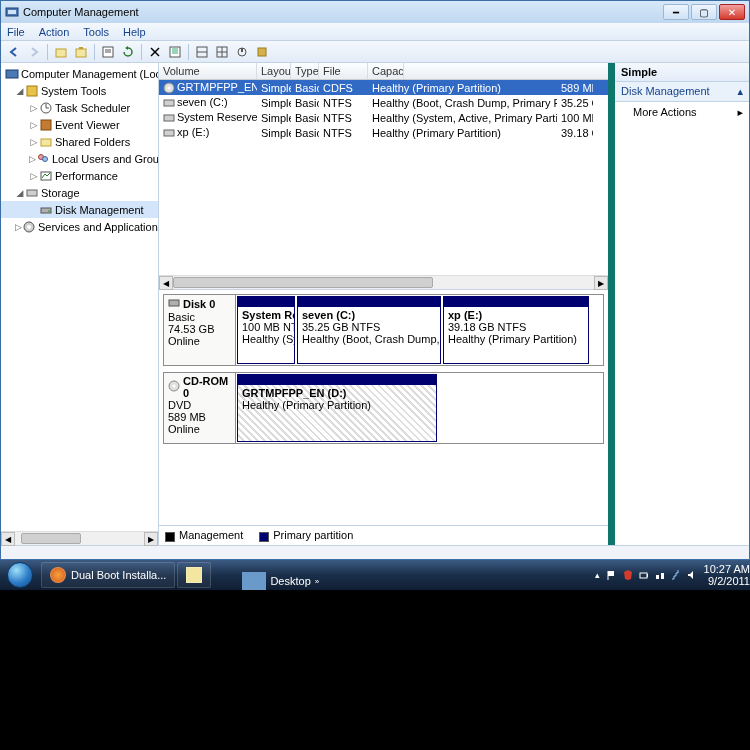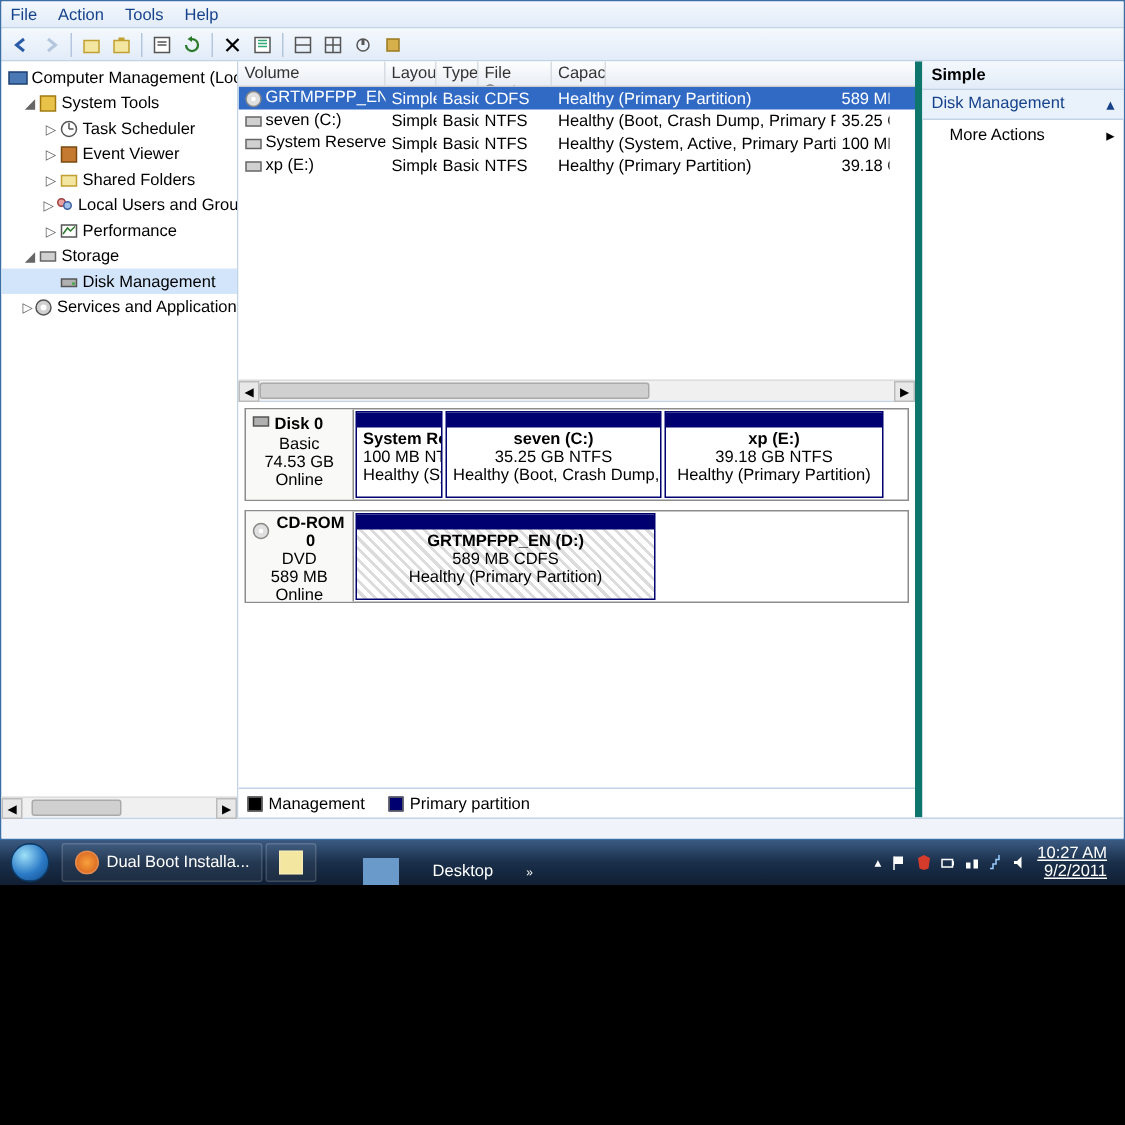--- a/index.html
+++ b/index.html
@@ -26,67 +26,81 @@
   .tree { flex:1; overflow:hidden; padding:2px 0;}
   .treeitem { display:flex; align-items:center; height:17px; white-space:nowrap; padding-left:4px;}
   .treeitem .exp { width:10px; text-align:center; color:#666; font-size:9px;}
   .treeitem .ticon { width:14px; height:14px; display:inline-block; margin-right:2px;}
   .treeitem.selected { background:#d3e5fa;}
   .hscroll { height:14px; border-top:1px solid #ddd; background:#f0f0f0; position:relative;}
   .hscroll .thumb{ position:absolute; left:20px; top:1px; width:60px; height:11px; background:#d0d0d0; border:1px solid #aaa; border-radius:2px;}
   .hscroll .arr { position:absolute; top:0; width:14px; height:14px; background:#e8e8e8; border:1px solid #bbb; display:flex; align-items:center; justify-content:center; font-size:8px;}
   .hscroll .arr.l{left:0;} .hscroll .arr.r{right:0;}
   
-  .centerpane { flex:1; display:flex; flex-direction:column; border-right:5px solid #0f766e; min-width:0;}
+  .centerpane { flex:1; display:flex; flex-direction:column; border-right:7px solid #0f766e; min-width:0;}
   .listhdr { height:17px; background:linear-gradient(to bottom,#fdfefe,#e9eef5); display:flex; border-bottom:1px solid #ccc;}
   .listhdr .col { border-right:1px solid #d8dde4; padding:2px 4px; color:#333; overflow:hidden;}
   .listarea { height:195px; overflow:hidden; background:#fff;}
   .listrow { display:flex; height:15px; align-items:center;}
   .listrow .cell { padding:0 4px; overflow:hidden; white-space:nowrap;}
   .listrow.selected { background:#316ac5; color:#fff;}
   .lsicon { width:12px; height:12px; display:inline-block; vertical-align:middle; margin-right:2px;}
   
   .graphpane { flex:1; background:#fff; border-top:1px solid #c3d3e6; padding:4px; display:flex; flex-direction:column; gap:6px;}
-  .diskblock { border:1px solid #8c8c8c; display:flex; height:62px;text-align:center;}
+  .diskblock { border:1px solid #8c8c8c; display:flex; height:72px;}
   .diskinfo { width:72px; background:#f9f9f7; border-right:1px solid #8c8c8c; padding:2px 4px; font-size:10.5px;}
   .diskinfo .hdr { display:flex; align-items:center; gap:3px; font-weight:bold;}
   .diskpart { border:1px solid #000070; margin:1px; display:flex; flex-direction:column;}
   .diskpart .phdr { height:10px; background:#000070;}
   .diskpart .pbody { flex:1; padding:2px 4px; font-size:10.5px; line-height:12px; overflow:hidden; white-space:nowrap;}
   .diskpart .pbody .b{ font-weight:bold;}
   .hatched { background: repeating-linear-gradient(45deg,#fff,#fff 3px,#dcdcdc 3px,#dcdcdc 5px);}
   
   .legend { height:20px; border-top:1px solid #c3d3e6; display:flex; align-items:center; gap:16px; padding:0 6px; background:#fff;}
   .legend .sw { width:10px; height:10px; border:1px solid #555; display:inline-block; vertical-align:middle; margin-right:4px;}
   
   .actionspane { width:134px; background:#fff;}
   .actionshdr { background:linear-gradient(to bottom,#f4f8fd,#e2ecf8); padding:3px 6px; border-bottom:1px solid #c3d3e6; font-weight:bold;}
   .actionsgrp { background:#e9f1fb; padding:3px 6px; color:#15428b; border-bottom:1px solid #c3d3e6; display:flex; justify-content:space-between;}
   .actionitem { padding:4px 6px 4px 18px; display:flex; justify-content:space-between;}
   .statusbar { height:14px; border-top:1px solid #c3d3e6; background:#f0f4fa;}
   
-  .taskbar { height:30px; background:linear-gradient(to bottom,#3b5a82,#1a2f4a 50%,#0f1e33); display:flex; align-items:center; color:#fff; padding-right:12px;}
+  .taskbar { height:30px; background:linear-gradient(to bottom,#3b5a82,#1a2f4a 50%,#0f1e33); display:flex; align-items:center; color:#fff; padding-right:0;}
   .start { width:40px; height:30px; display:flex; align-items:center; justify-content:center;}
   .orb { width:26px; height:26px; border-radius:50%; background: radial-gradient(circle at 35% 30%, #9fe1f9, #2c7bc7 55%, #114a86); border:1px solid #0b3a68;}
   .tbtn { height:26px; display:flex; align-items:center; padding:0 8px; margin:0 1px; border:1px solid rgba(255,255,255,0.15); background:rgba(255,255,255,0.05); border-radius:2px; gap:5px; font-size:11px;}
   .tbtn.active { background:rgba(255,255,255,0.22);}
   .tbtn .ticn { width:16px; height:16px; background:#4a79b5; border:1px solid #fff3; display:inline-block;}
   .sysarea { margin-left:auto; display:flex; align-items:center; gap:6px; font-size:10px;}
   .sysicons { display:flex; gap:4px;}
   .sysicons i { width:12px; height:12px; display:inline-block;}
-  .clock { text-align:right; line-height:12px;text-decoration:underline;}
+  .clock { text-align:right; line-height:12px;}
   .col-w-vol{width:98px;} .col-w-lay{width:34px;} .col-w-typ{width:28px;} .col-w-fs{width:49px;} .col-w-stat{width:189px;} .col-w-cap{width:36px;}
-  .toolslot{display:flex;align-items:center;gap:22px;margin-top:12px;}
+  .toolslot{display:flex;align-items:center;gap:4px;margin-top:12px;}
 </style>
 </head>
 <body>
 
 <div class="desktop">
 <div class="window">
 
+  <div class="titlebar">
+    <span class="icon">
+      <svg width="14" height="14">
+            <rect x="1" y="3" width="12" height="8" fill="#4a79b5" stroke="#1c3f70"></rect>
+            <rect x="3" y="5" width="8" height="4" fill="#cfe2f6"></rect>
+          </svg>
+    </span>
+    <span class="title">Computer Management</span>
+    <div class="winbtns">
+      <div class="winbtn">━</div>
+      <div class="winbtn">▢</div>
+      <div class="winbtn close">✕</div>
+    </div>
+  </div>
 
   <div class="menubar">
     <span>File</span>
     <span>Action</span>
     <span>Tools</span>
     <span>Help</span>
   </div>
 
   <div class="toolbar">
     <div class="tbbtn">
@@ -358,21 +372,20 @@
                   <span>CD-ROM 0</span>
                 </div>
             <div>DVD</div>
                 <div>589 MB</div>
                 <div>Online</div>
           </div>
           <div class="diskpart hatched" style="width:200px">
                 <div class="phdr"></div>
                 <div class="pbody" style="background:transparent">
                   <div class="b">GRTMPFPP_EN (D:)</div>
-                  <div>589 MB CDFS</div>
                   <div>Healthy (Primary Partition)</div>
                 </div>
               </div>
         </div>
         <div style="flex:1"></div>
       </div>
 
       <div class="legend">
         <span><span class="sw" style="background:#000"></span><span>Management</span></span>
         <span><span class="sw" style="background:#000070"></span><span>Primary partition</span></span>

